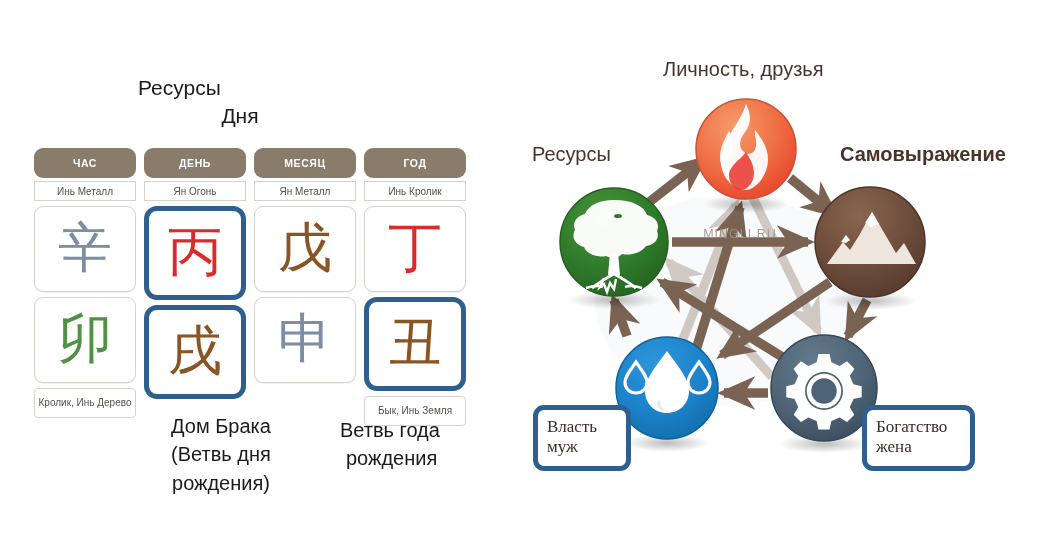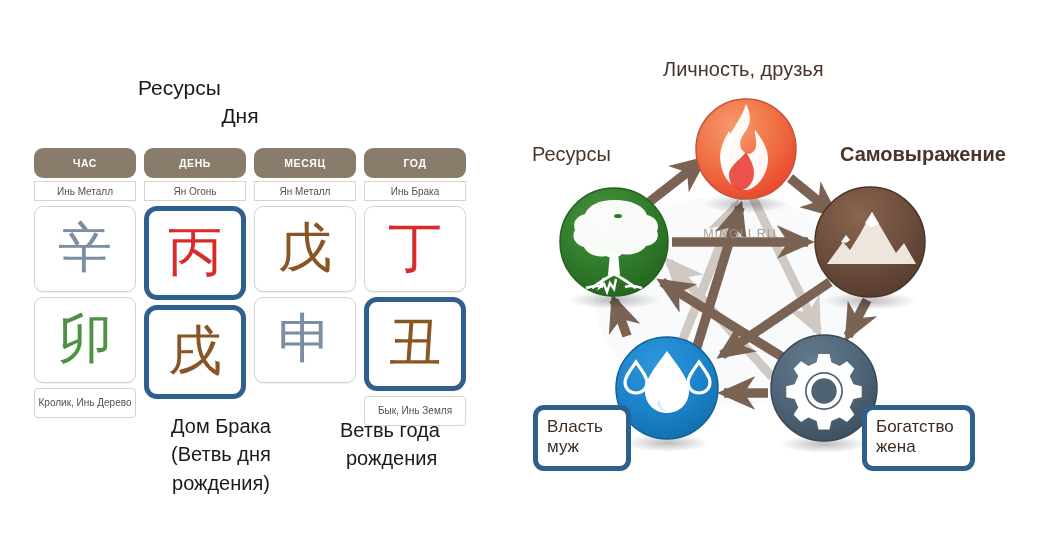--- a/index.html
+++ b/index.html
@@ -83,21 +83,21 @@
     position:absolute;font-size:20px;color:#4a342a;white-space:nowrap;
   }
   #label-personality{left:163px;top:58px;}
   #label-resources{left:32px;top:143px;}
   #label-selfexpr{left:340px;top:143px;font-weight:bold;}
 
   .callout{
     position:absolute;background:#ffffff;
     border:5px solid #2f5f8e;border-radius:11px;
     font-size:17px;color:#3d2c22;line-height:1.2;
-    padding:7px 24px 8px 9px;box-sizing:border-box;
+    padding:7px 24px 8px 9px;box-sizing:border-box;font-family:Liberation Serif, serif;
   }
   #callout-power{left:33px;top:405px;width:98px;}
   #callout-wealth{left:362px;top:405px;width:113px;}
   .callout .l2{display:block;}
 </style>
 </head>
 <body>
 
 <div class="root">
 
@@ -139,21 +139,21 @@
         <div class="cell">
           <span class="glyph" style="color: rgb(138, 85, 36);">戊</span>
         </div>
         <div class="cell">
           <span class="glyph" style="color: rgb(123, 142, 163);">申</span>
         </div>
       </div>
 
       <div class="pillar">
         <div class="pillar-head">ГОД</div>
-        <div class="pillar-sub">Инь Брака</div>
+        <div class="pillar-sub">Инь Кролик</div>
         <div class="cell">
           <span class="glyph" style="color: rgb(217, 43, 43);">丁</span>
         </div>
         <div class="cell hl">
           <span class="glyph" style="color: rgb(138, 85, 36);">丑</span>
         </div>
         <div class="pillar-foot">Бык, Инь Земля</div>
       </div>
 
     </div>

